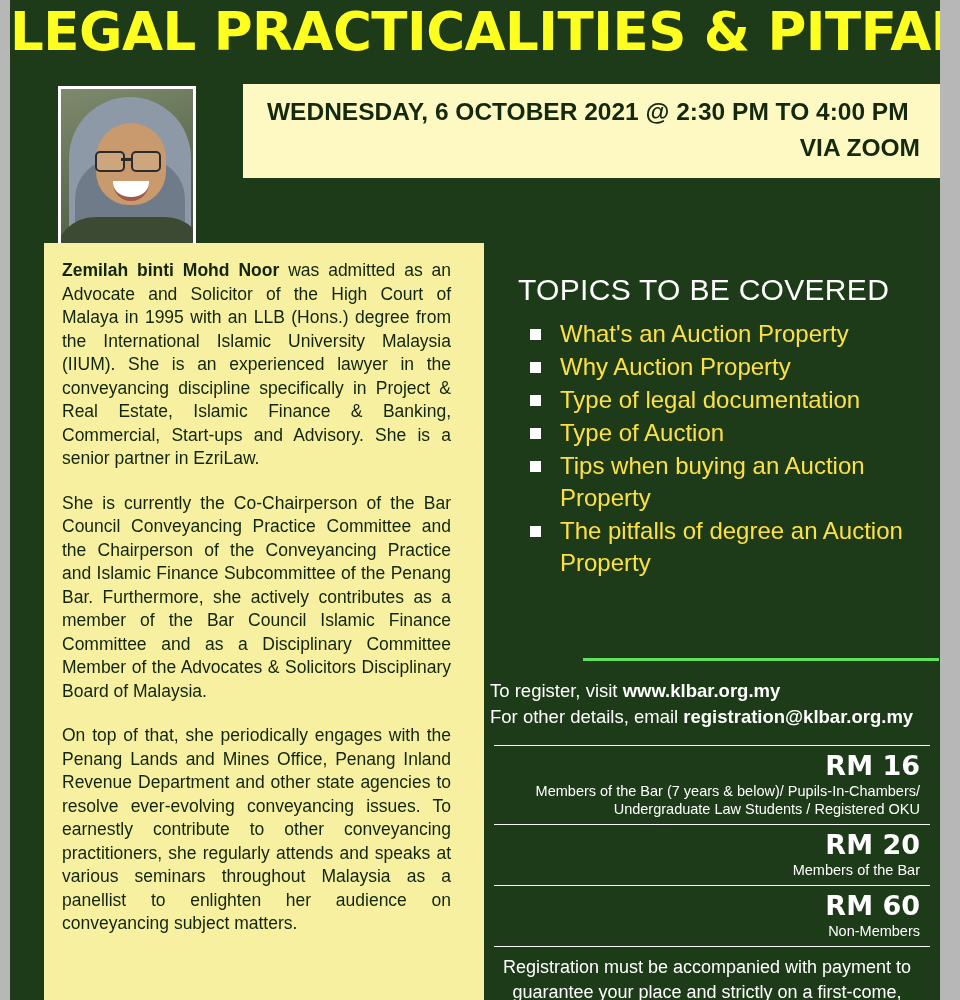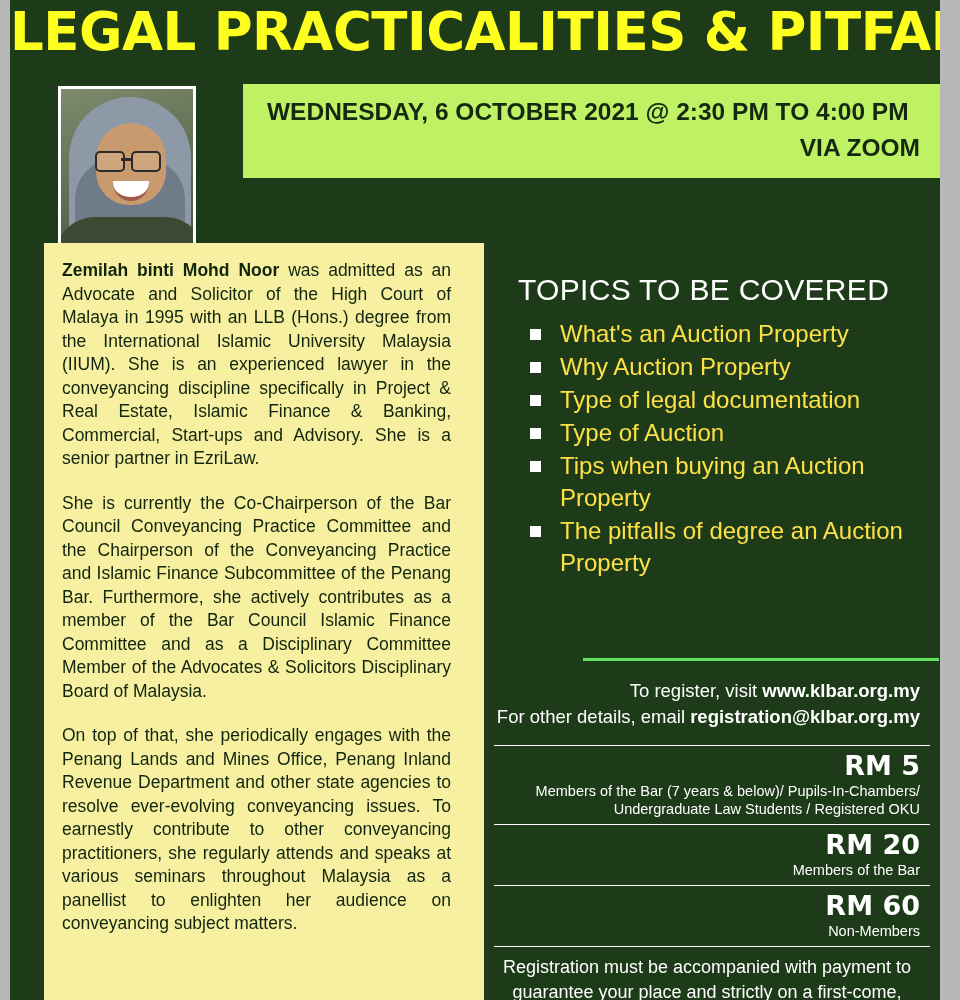--- a/index.html
+++ b/index.html
@@ -39,21 +39,21 @@
     line-height: 64px;
     white-space: nowrap;
   }
 
   
   .date-banner {
     position: absolute;
     left: 233px;
     top: 84px;
     width: 697px;
-    background: #bef264;
+    background: #fef9c3;
     padding: 10px 20px 12px 24px;
     box-sizing: border-box;
     color: #14290f;
     font-size: 24.5px;
     font-weight: bold;
     line-height: 36px;
     text-align: right;
   }
   .date-line1 { text-align: left; }
   .date-line2 { text-align: right; }
@@ -207,21 +207,20 @@
     height: 3px;
     background: #5fe05f;
   }
 
   
   .register-block {
     position: absolute;
     left: 480px;
     top: 678px;
     width: 440px;
-    text-align: right;
     color: #ffffff;
     font-size: 18.5px;
     line-height: 26px;
     padding-right: 10px;
     box-sizing: border-box;
   }
   .register-block b { font-weight: bold; }
 
   
   .fees {
@@ -306,21 +305,21 @@
     <div>
       <span>To register, visit </span><b>www.klbar.org.my</b>
     </div>
     <div>
       <span>For other details, email </span><b>registration@klbar.org.my</b>
     </div>
   </div>
 
   <div class="fees">
     <div class="fee-row">
-      <div class="fee-amount">RM 5</div>
+      <div class="fee-amount">RM 16</div>
       <div class="fee-desc">Members of the Bar (7 years &amp; below)/ Pupils-In-Chambers/ Undergraduate Law Students / Registered OKU</div>
     </div>
     <div class="fee-row">
       <div class="fee-amount">RM 20</div>
       <div class="fee-desc">Members of the Bar</div>
     </div>
     <div class="fee-row">
       <div class="fee-amount">RM 60</div>
       <div class="fee-desc">Non-Members</div>
     </div>

